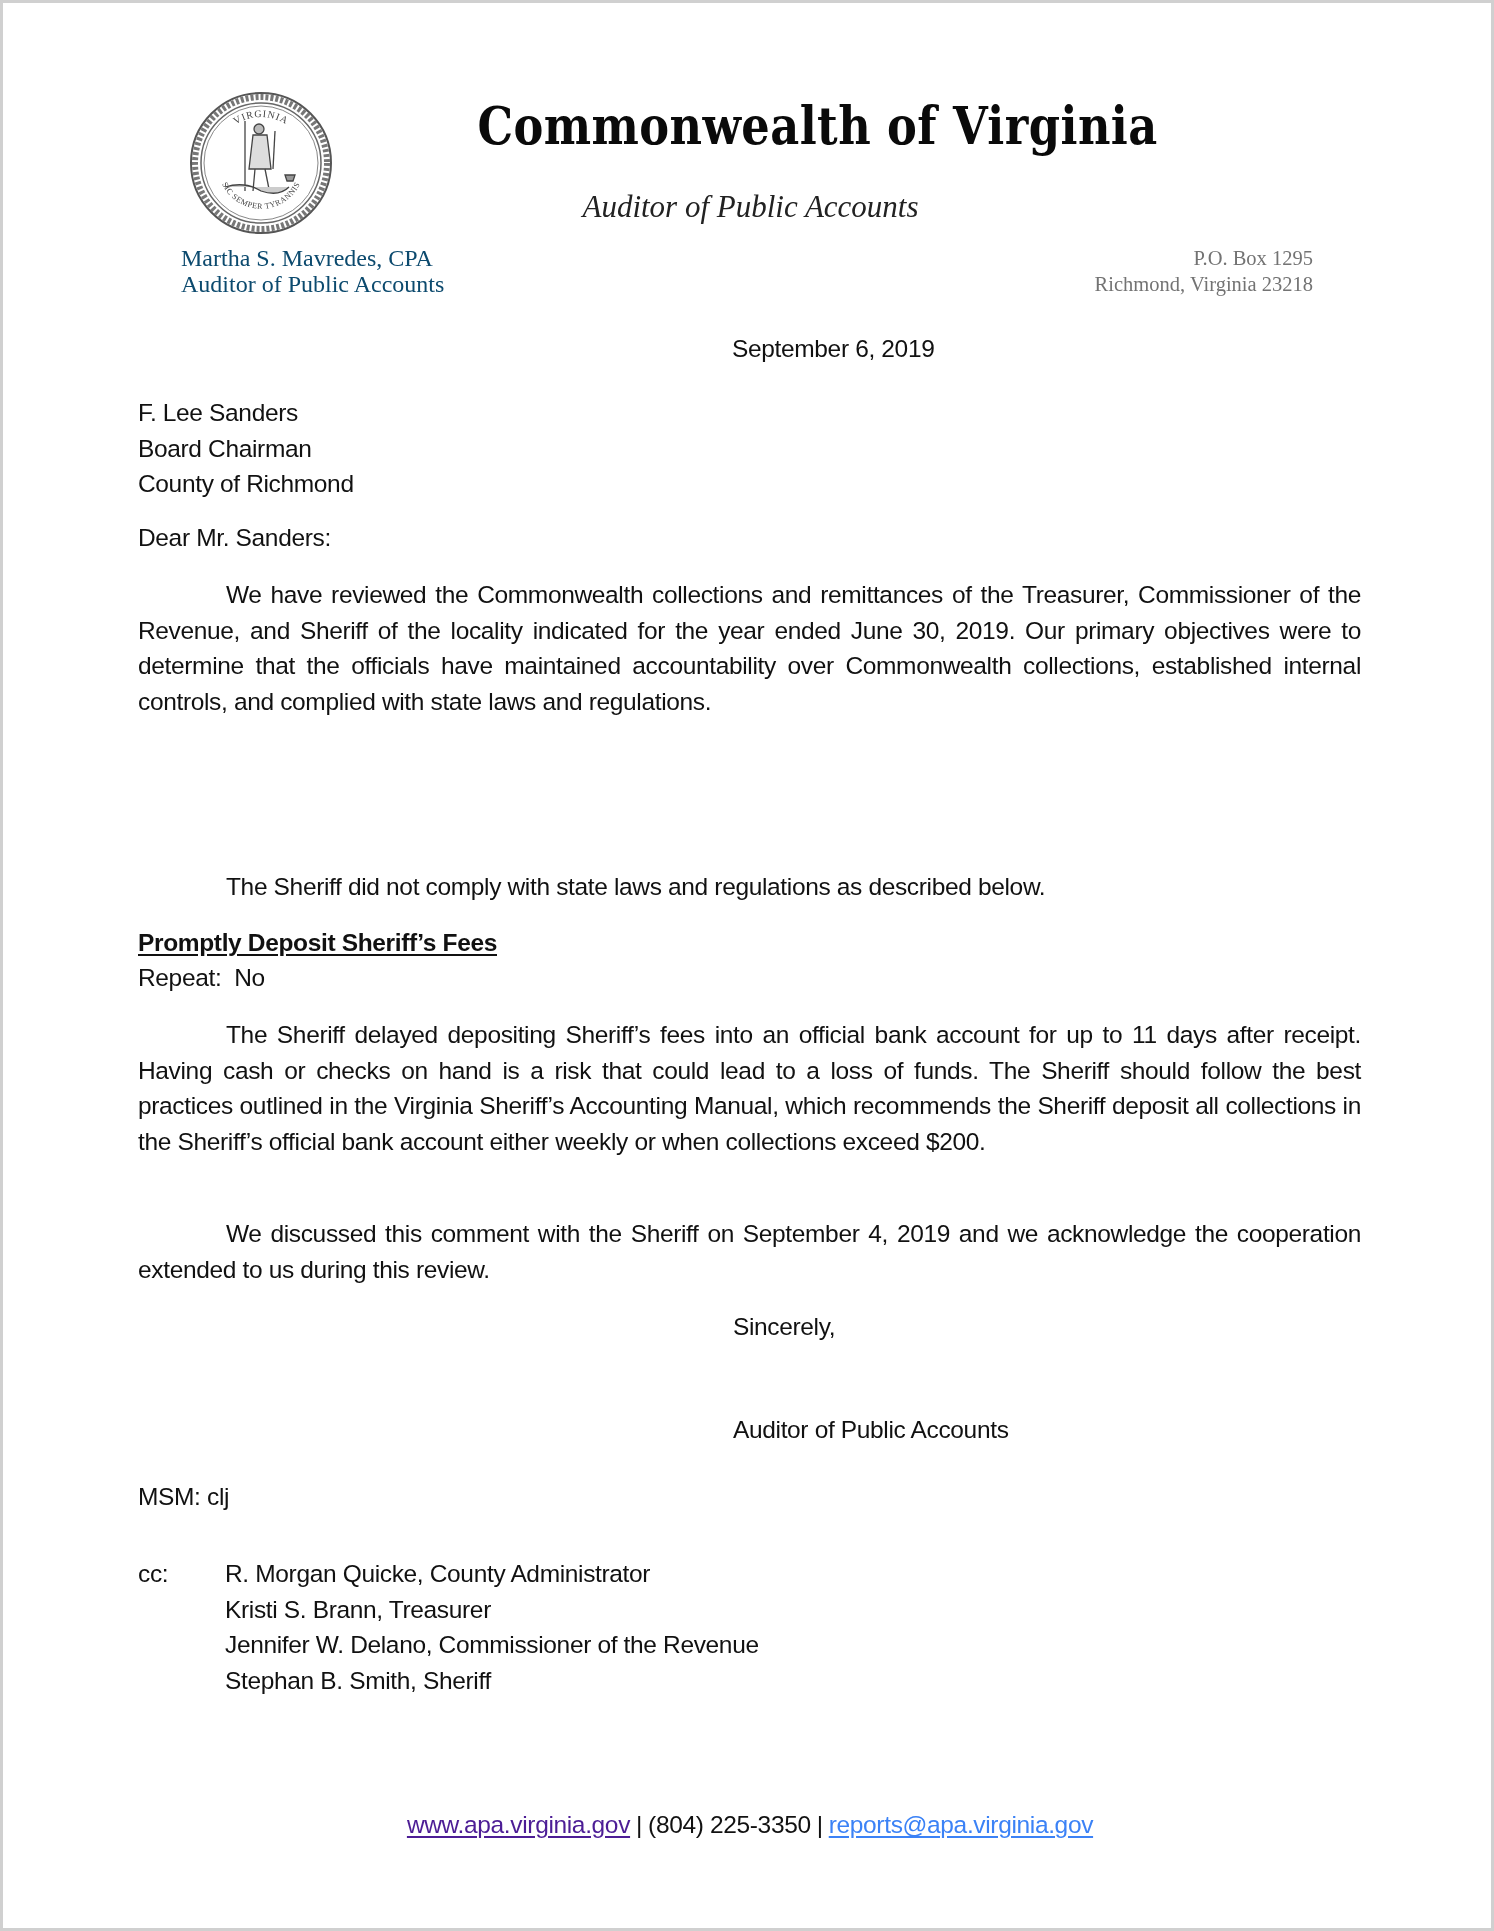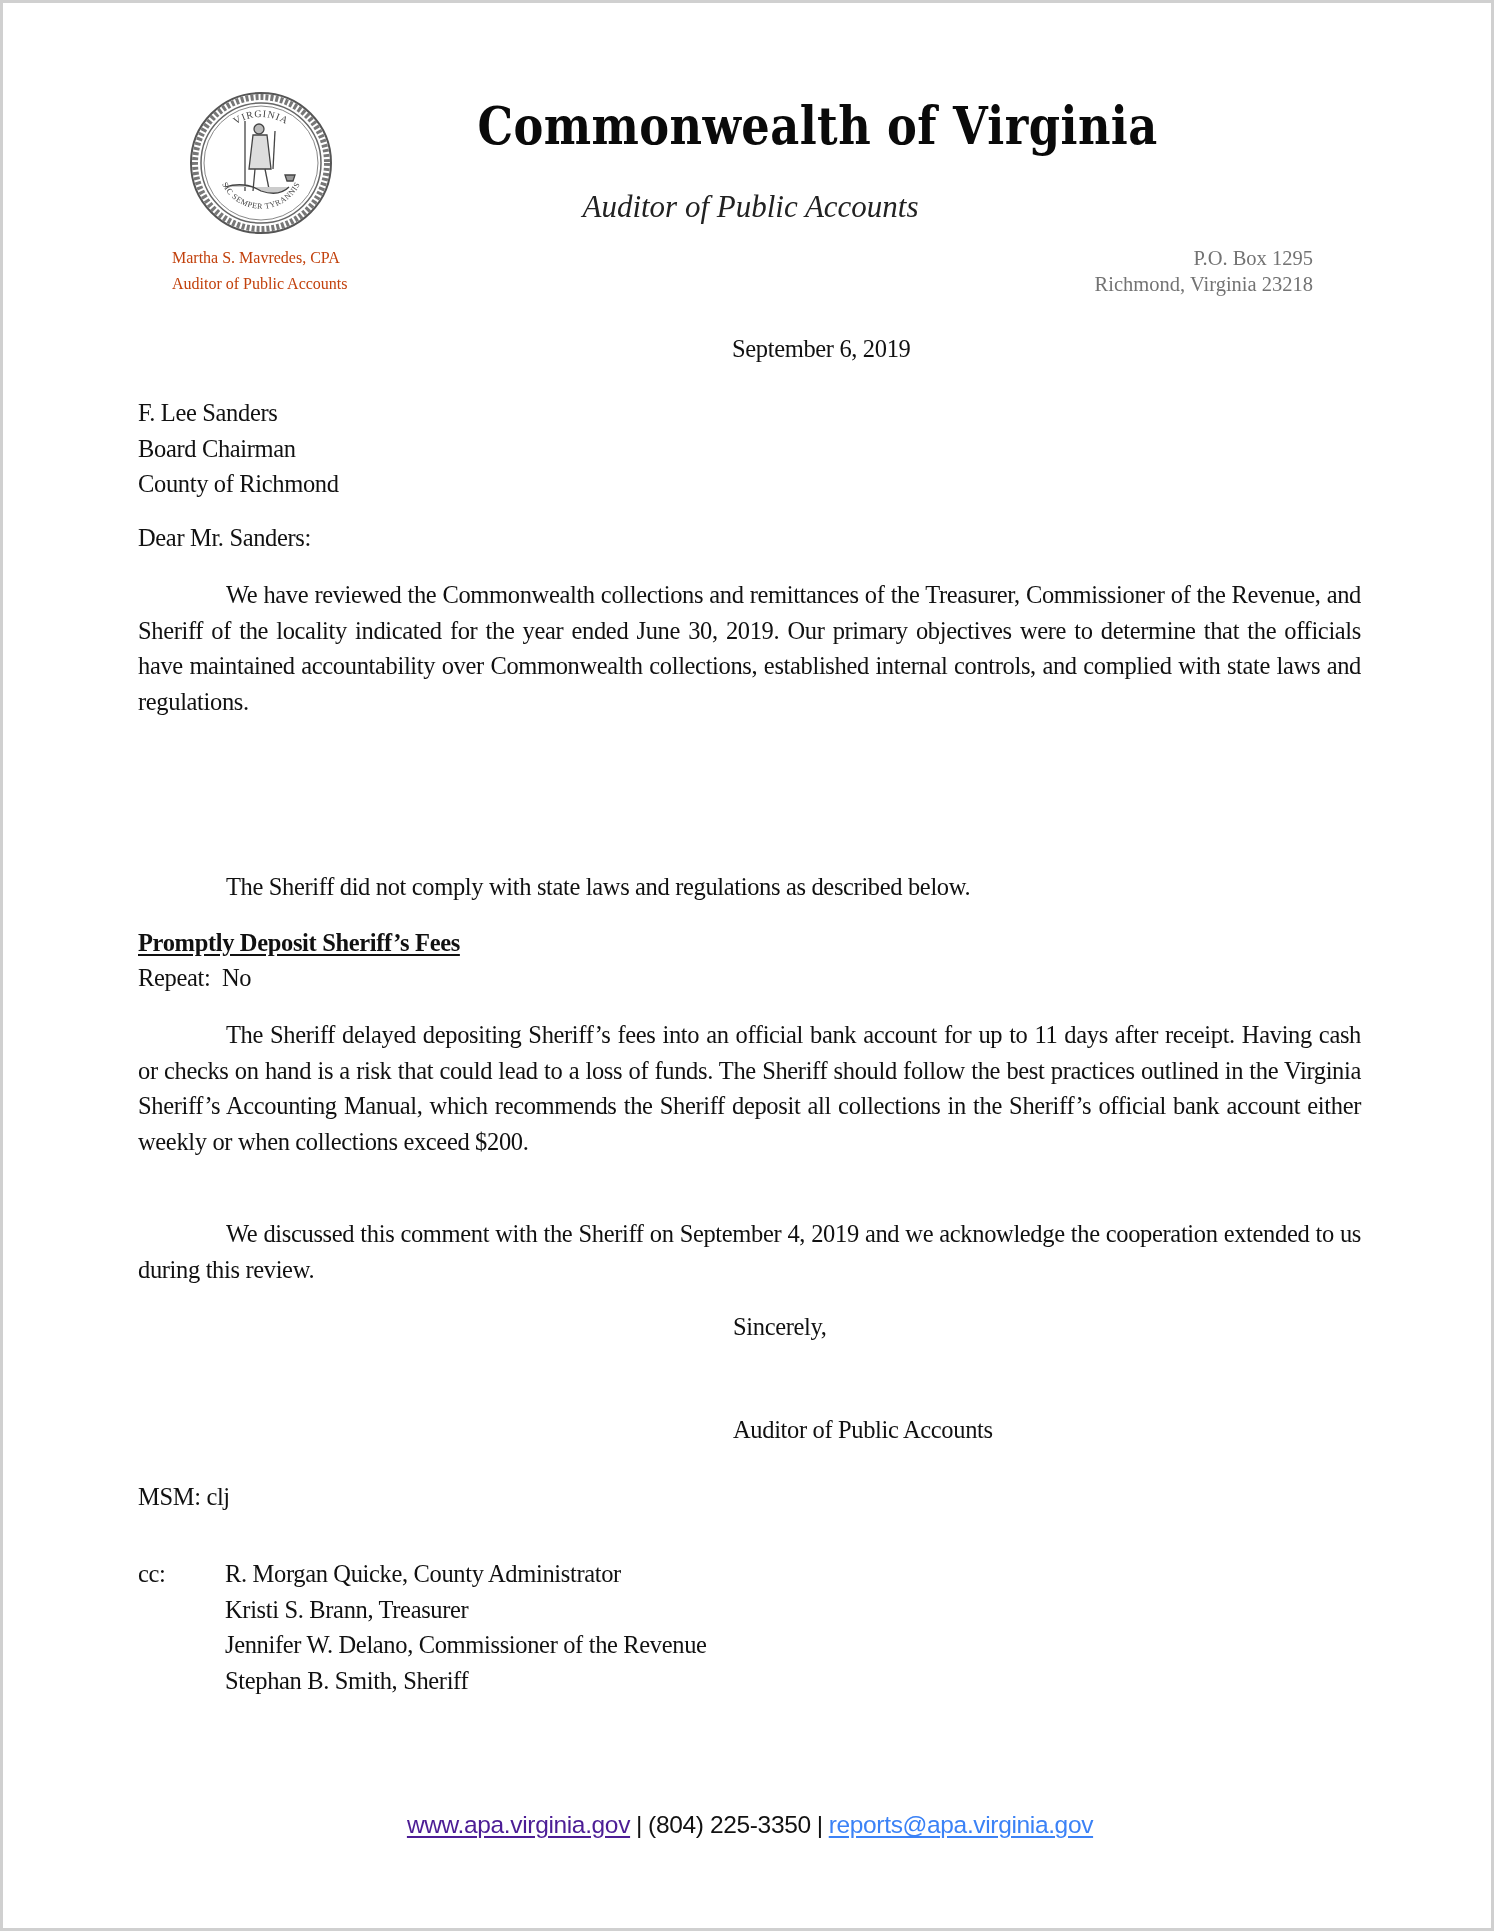--- a/index.html
+++ b/index.html
@@ -16,26 +16,26 @@
   .title {
     position: absolute; left: 430px; top: 92px; width: 635px; text-align: center;
     font-family: "DejaVu Serif", "Liberation Serif", serif; font-weight: bold;
     font-size: 52px; letter-spacing: 0.5px; color: #0a0a0a; white-space: nowrap;
     transform: scaleX(0.86); transform-origin: center;
   }
   .subtitle {
     position: absolute; left: 430px; top: 186px; width: 635px; text-align: center;
     font-family: "Liberation Serif", serif; font-style: italic; font-size: 31px; color: #222;
   }
-  .lh-left { left: 169px; top: 242px; font-size: 16px; line-height: 26px; color: #c2410c; }
+  .lh-left { left: 178px; top: 242px; font-size: 24px; line-height: 26px; color: #0c4a6e; }
   .lh-right { right: 178px; top: 242px; font-size: 20.5px; line-height: 26px; color: #737373; text-align: right; }
 
   
   .body-text {
-    font-family: Liberation Serif, serif;
+    font-family: Liberation Sans, sans-serif;
     font-size: 24.5px; line-height: 35.6px; color: #111; letter-spacing: -0.35px;
   }
   .para {
     position: absolute; left: 135px; width: 1223px; text-align: justify;
     text-indent: 88px; white-space: normal;
   }
   .heading { font-weight: bold; text-decoration: underline; text-underline-offset: 3px; }
 
   .cc-label { position: absolute; left: 135px; }
   .cc-list { position: absolute; left: 222px; }

